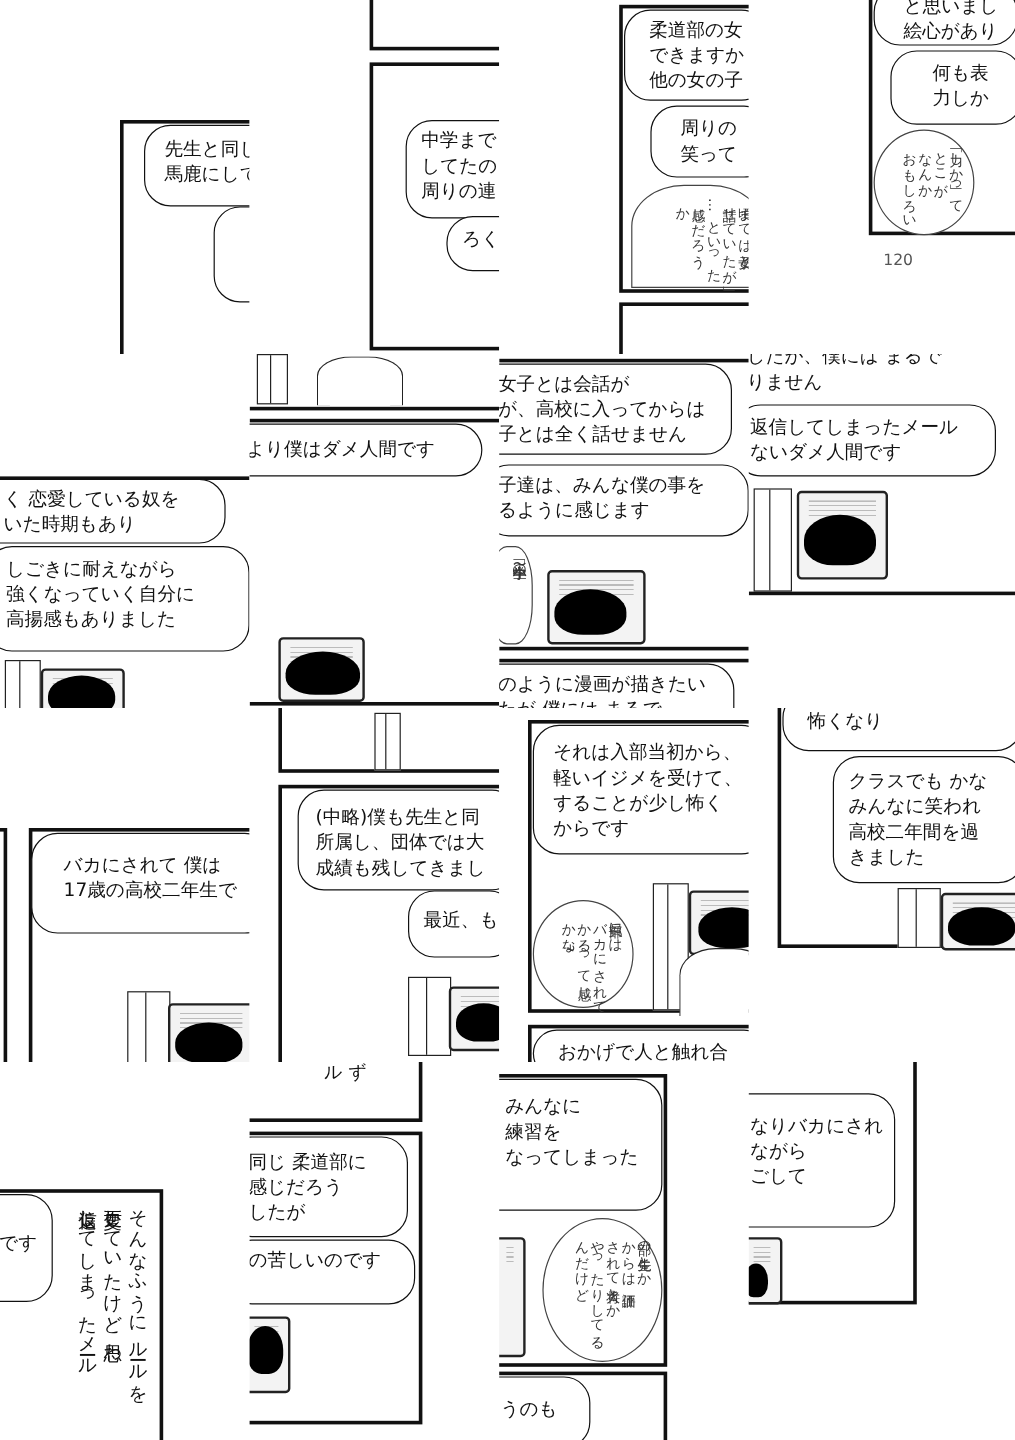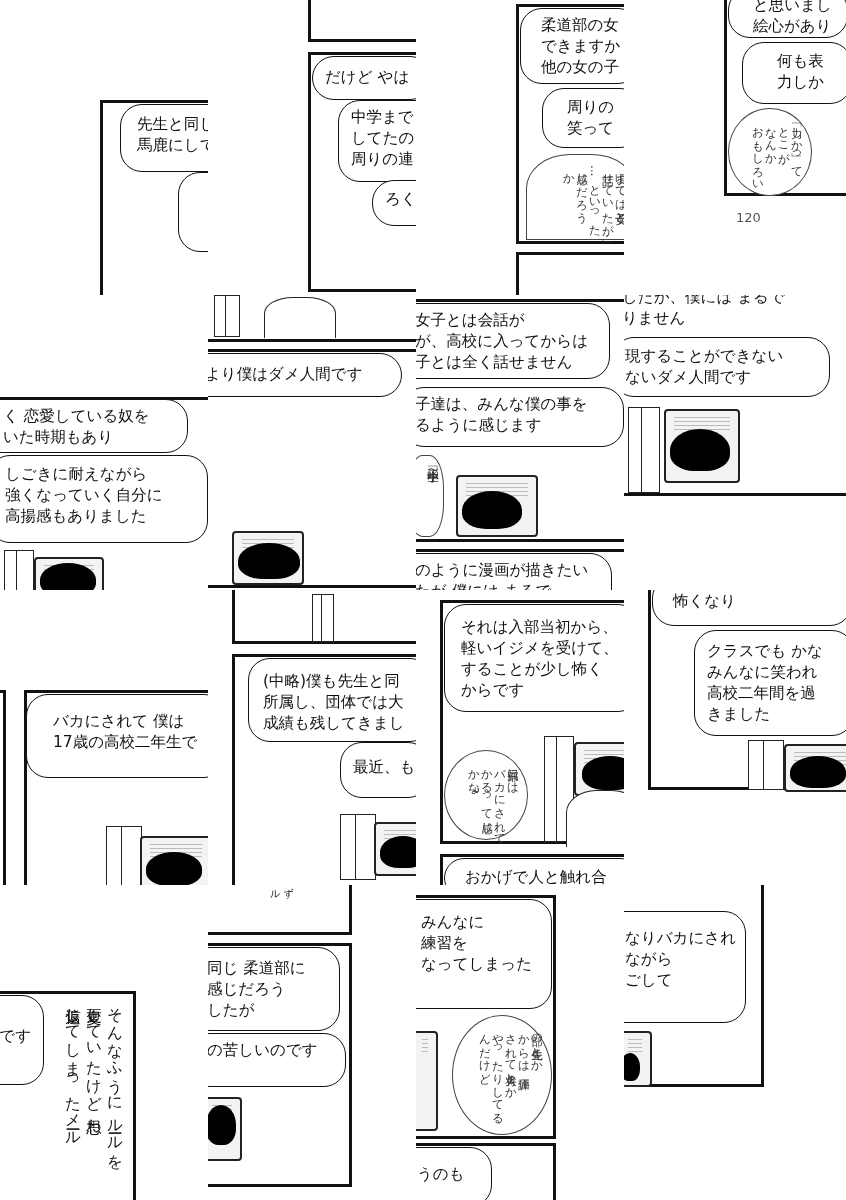--- a/index.html
+++ b/index.html
@@ -30,21 +30,20 @@
 <div class="tile" style="left:0;top:0;width:208px;height:295px;">
   <div class="panel" style="left:100px;top:100px;width:160px;height:230px;"></div>
   <div class="bubble" style="left:120px;top:104px;width:140px;height:68px;padding-left:16px;padding-top:10px;font-family:Liberation Mono, monospace;">先生と同じ
 馬鹿にして</div>
   <div class="bubble" style="left:178px;top:172px;width:60px;height:80px;"></div>
 </div>
 
 <div class="tile" style="left:208px;top:0;width:208px;height:295px;">
   <div class="panel" style="left:100px;top:-20px;width:140px;height:62px;"></div>
   <div class="panel" style="left:100px;top:52px;width:140px;height:240px;"></div>
-  <div class="bubble" style="left:104px;top:56px;width:120px;height:44px;padding-top:10px;">だけど やは</div>
   <div class="bubble" style="left:130px;top:100px;width:100px;height:82px;padding-top:6px;">中学まで
 してたの
 周りの連</div>
   <div class="bubble" style="left:164px;top:180px;width:70px;height:46px;padding-top:8px;">ろく</div>
 </div>
 
 <div class="tile" style="left:416px;top:0;width:208px;height:295px;">
   <div class="panel" style="left:100px;top:4px;width:130px;height:240px;"></div>
   <div class="bubble" style="left:104px;top:8px;width:120px;height:76px;padding-left:20px;">柔道部の女
 できますか
@@ -108,21 +107,21 @@
   <div class="head" style="left:46px;top:196px;width:60px;height:38px;"></div>
   <div class="hline" style="left:0;top:244px;width:208px;"></div>
   <div class="hline" style="left:0;top:254px;width:208px;"></div>
   <div class="bubble" style="left:-24px;top:258px;width:220px;height:60px;padding-left:22px;padding-top:6px;">のように漫画が描きたい
 たが 僕には まるで</div>
 </div>
 
 <div class="tile" style="left:624px;top:295px;width:222px;height:295px;">
   <div class="frag" style="left:-2px;top:-8px;">したが、僕には まるで
 りません</div>
-  <div class="bubble" style="left:-12px;top:42px;width:218px;height:60px;padding-left:12px;padding-top:8px;">現することができない
+  <div class="bubble" style="left:-12px;top:42px;width:218px;height:60px;padding-left:12px;padding-top:8px;">返信してしまったメール
 ないダメ人間です</div>
   <div class="shelf" style="left:4px;top:112px;width:30px;height:84px;"></div>
   <div class="monitor" style="left:40px;top:114px;width:72px;height:70px;"></div>
   <div class="head" style="left:46px;top:134px;width:60px;height:42px;"></div>
   <div class="hline" style="left:0;top:198px;width:222px;"></div>
 </div>
 
 <div class="tile" style="left:0;top:590px;width:208px;height:295px;">
   <div class="panel" style="left:-20px;top:100px;width:26px;height:220px;"></div>
   <div class="panel" style="left:24px;top:100px;width:200px;height:220px;"></div>
@@ -179,21 +178,21 @@
 <div class="tile" style="left:0;top:885px;width:208px;height:315px;">
   <div class="panel" style="left:-20px;top:106px;width:156px;height:260px;"></div>
   <div class="bubble" style="left:-30px;top:110px;width:74px;height:90px;padding-left:4px;padding-top:30px;text-align:right;">です</div>
   <div class="vtext" style="left:62px;top:112px;height:200px;">そんなふうに ルールを
 変更していたけど 思わ
 返信してしまったメール</div>
 </div>
 
 <div class="tile" style="left:208px;top:885px;width:208px;height:315px;">
   <div class="panel" style="left:-20px;top:-10px;width:164px;height:60px;"></div>
-  <div class="frag" style="left:62px;top:-2px;font-size:10px;">ル ず</div>
+  <div class="frag" style="left:62px;top:-2px;font-size:15px;">ル ず</div>
   <div class="panel" style="left:-20px;top:58px;width:164px;height:244px;"></div>
   <div class="bubble" style="left:-20px;top:62px;width:152px;height:84px;padding-left:18px;padding-top:10px;">同じ 柔道部に
 感じだろう
 したが</div>
   <div class="bubble" style="left:-20px;top:148px;width:158px;height:54px;padding-left:18px;">の苦しいのです</div>
   <div class="monitor" style="left:-6px;top:212px;width:36px;height:60px;"></div>
   <div class="head" style="left:-2px;top:220px;width:30px;height:40px;"></div>
 </div>
 
 <div class="tile" style="left:416px;top:885px;width:208px;height:315px;">

